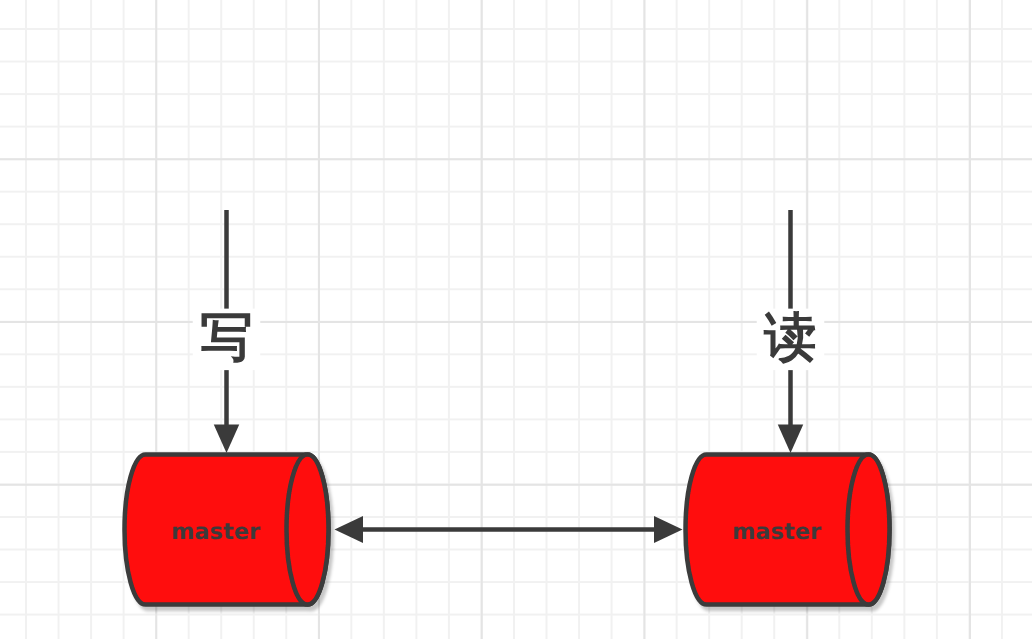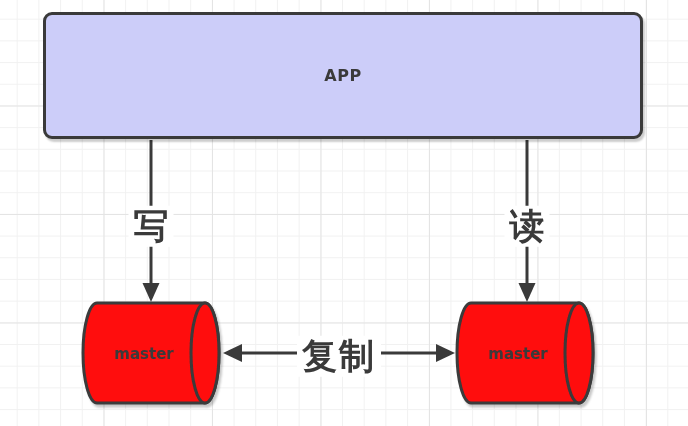--- a/index.html
+++ b/index.html
@@ -112,21 +112,17 @@
       <text class="cyl-label" x="61" y="56">master</text>
     </g>
 
     <g transform="translate(457,303)" filter="url(#cyl-shadow)">
       <path class="cyl-body" d="M 14,0 L 122,0 A 14,50 0 0 1 122,100 L 14,100 A 14,50 0 0 1 14,0 Z"></path>
       <ellipse class="cyl-cap" cx="122" cy="50" rx="14" ry="50"></ellipse>
       <text class="cyl-label" x="61" y="56">master</text>
     </g>
   </svg>
 
-  <div class="app-box">
-    <span class="app-label">APP</span>
-  </div>
 
   <div class="edge-label write">写</div>
   <div class="edge-label read">读</div>
-  <div class="edge-label replicate">复制</div>
 
 </div>
 
 </body></html>

